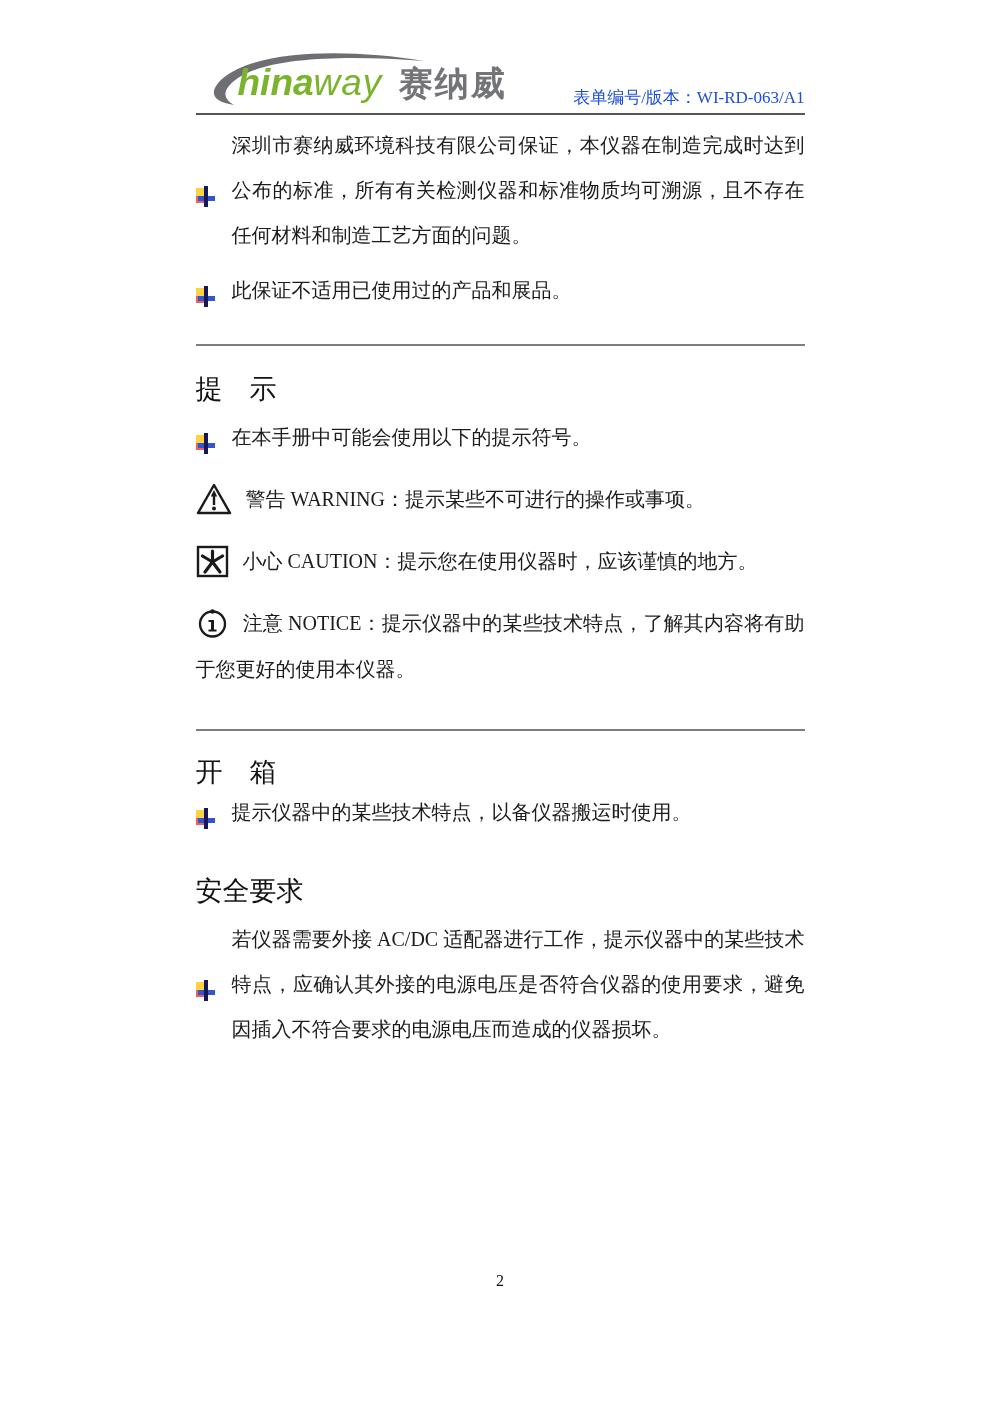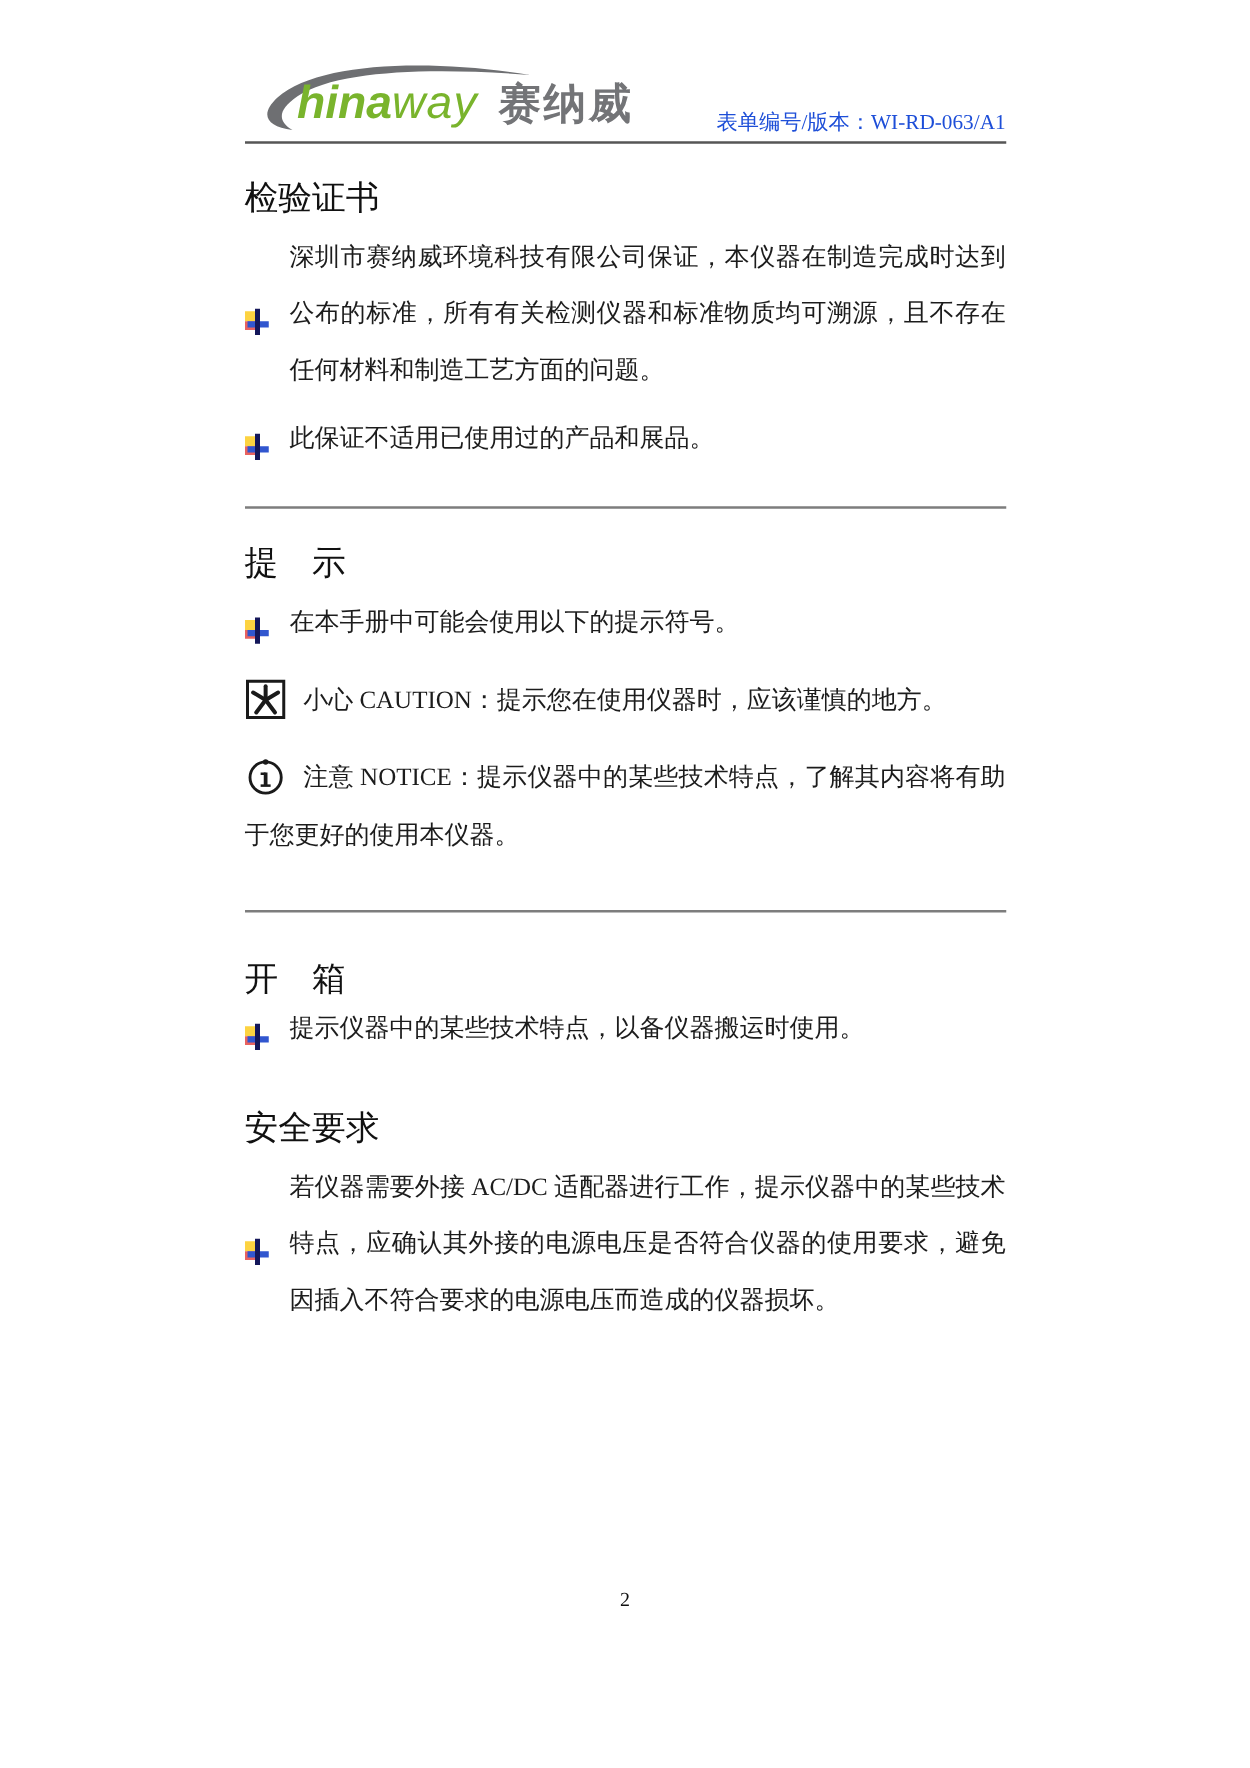--- a/index.html
+++ b/index.html
@@ -129,21 +129,20 @@
       <svg class="swoosh" viewBox="0 0 232 54" aria-hidden="true">
         <path d="M228,8 C150,-5 58,-3 26,26 C12,39 16,49 38,52 C26,45 26,36 42,25 C74,4 150,2 228,8 Z" fill="#6e6f72"></path>
       </svg>
       <span class="lat bold">hina</span><span class="lat light">way</span>
       <span class="cjk">赛纳威</span>
     </div>
     <div class="doc-number">表单编号/版本：WI-RD-063/A1</div>
   </div>
 
   <section>
-    <h2 class="sec-title">检验证书</h2>
 
     <div class="bullet">
       <span class="b-icon">
         <span class="b-yellow"></span>
           <span class="b-red"></span>
           <span class="b-blue"></span>
           <span class="b-navy"></span>
       </span>
       <div class="b-text">深圳市赛纳威环境科技有限公司保证，本仪器在制造完成时达到公布的标准，所有有关检测仪器和标准物质均可溯源，且不存在任何材料和制造工艺方面的问题。</div>
     </div>
@@ -167,20 +166,26 @@
     <div class="bullet">
       <span class="b-icon">
         <span class="b-yellow"></span>
           <span class="b-red"></span>
           <span class="b-blue"></span>
           <span class="b-navy"></span>
       </span>
       <div class="b-text">在本手册中可能会使用以下的提示符号。</div>
     </div>
 
+    <p class="icon-line"><svg width="36" height="34" viewBox="0 0 36 34" aria-hidden="true">
+          <path d="M18 3 L34 31 L2 31 Z" fill="none" stroke="#1a1a1a" stroke-width="2.4" stroke-linejoin="round"></path>
+          <polygon points="18,8 14.8,14.5 21.2,14.5" fill="#1a1a1a"></polygon>
+          <rect x="16.8" y="13" width="2.4" height="10" fill="#1a1a1a"></rect>
+          <circle cx="18" cy="26.5" r="2" fill="#1a1a1a"></circle>
+        </svg><span>警告 WARNING：提示某些不可进行的操作或事项。</span></p>
 
     <p class="icon-line"><svg width="33" height="33" viewBox="0 0 33 33" aria-hidden="true">
           <rect x="2" y="2" width="29" height="29" fill="none" stroke="#1a1a1a" stroke-width="2.4"></rect>
           <g stroke="#1a1a1a" stroke-width="3.2" stroke-linecap="round">
             <line x1="16.5" y1="17" x2="16.5" y2="6"></line>
             <line x1="16.5" y1="17" x2="6.5" y2="11"></line>
             <line x1="16.5" y1="17" x2="26.5" y2="11"></line>
             <line x1="16.5" y1="17" x2="9" y2="27"></line>
             <line x1="16.5" y1="17" x2="24" y2="27"></line>
           </g>
@@ -191,21 +196,21 @@
           <circle cx="16.5" cy="4.5" r="2.2" fill="#1a1a1a"></circle>
           <rect x="15" y="13" width="3" height="10.5" fill="#1a1a1a"></rect>
           <rect x="12.5" y="13" width="4" height="2" fill="#1a1a1a"></rect>
           <rect x="12.5" y="22.5" width="8" height="2" fill="#1a1a1a"></rect>
         </svg><span>注意 NOTICE：提示仪器中的某些技术特点，了解其内容将有助于您更好的使用本仪器。</span></p>
   </section>
 
   <hr class="divider" style="margin-top:37px">
 
   <section>
-    <h2 class="sec-title" style="margin-top:35px">开　箱</h2>
+    <h2 class="sec-title" style="margin-top:23px">开　箱</h2>
 
 
     <div class="bullet" style="margin-top:0">
       <span class="b-icon">
         <span class="b-yellow"></span>
           <span class="b-red"></span>
           <span class="b-blue"></span>
           <span class="b-navy"></span>
       </span>
       <div class="b-text">提示仪器中的某些技术特点，以备仪器搬运时使用。</div>

